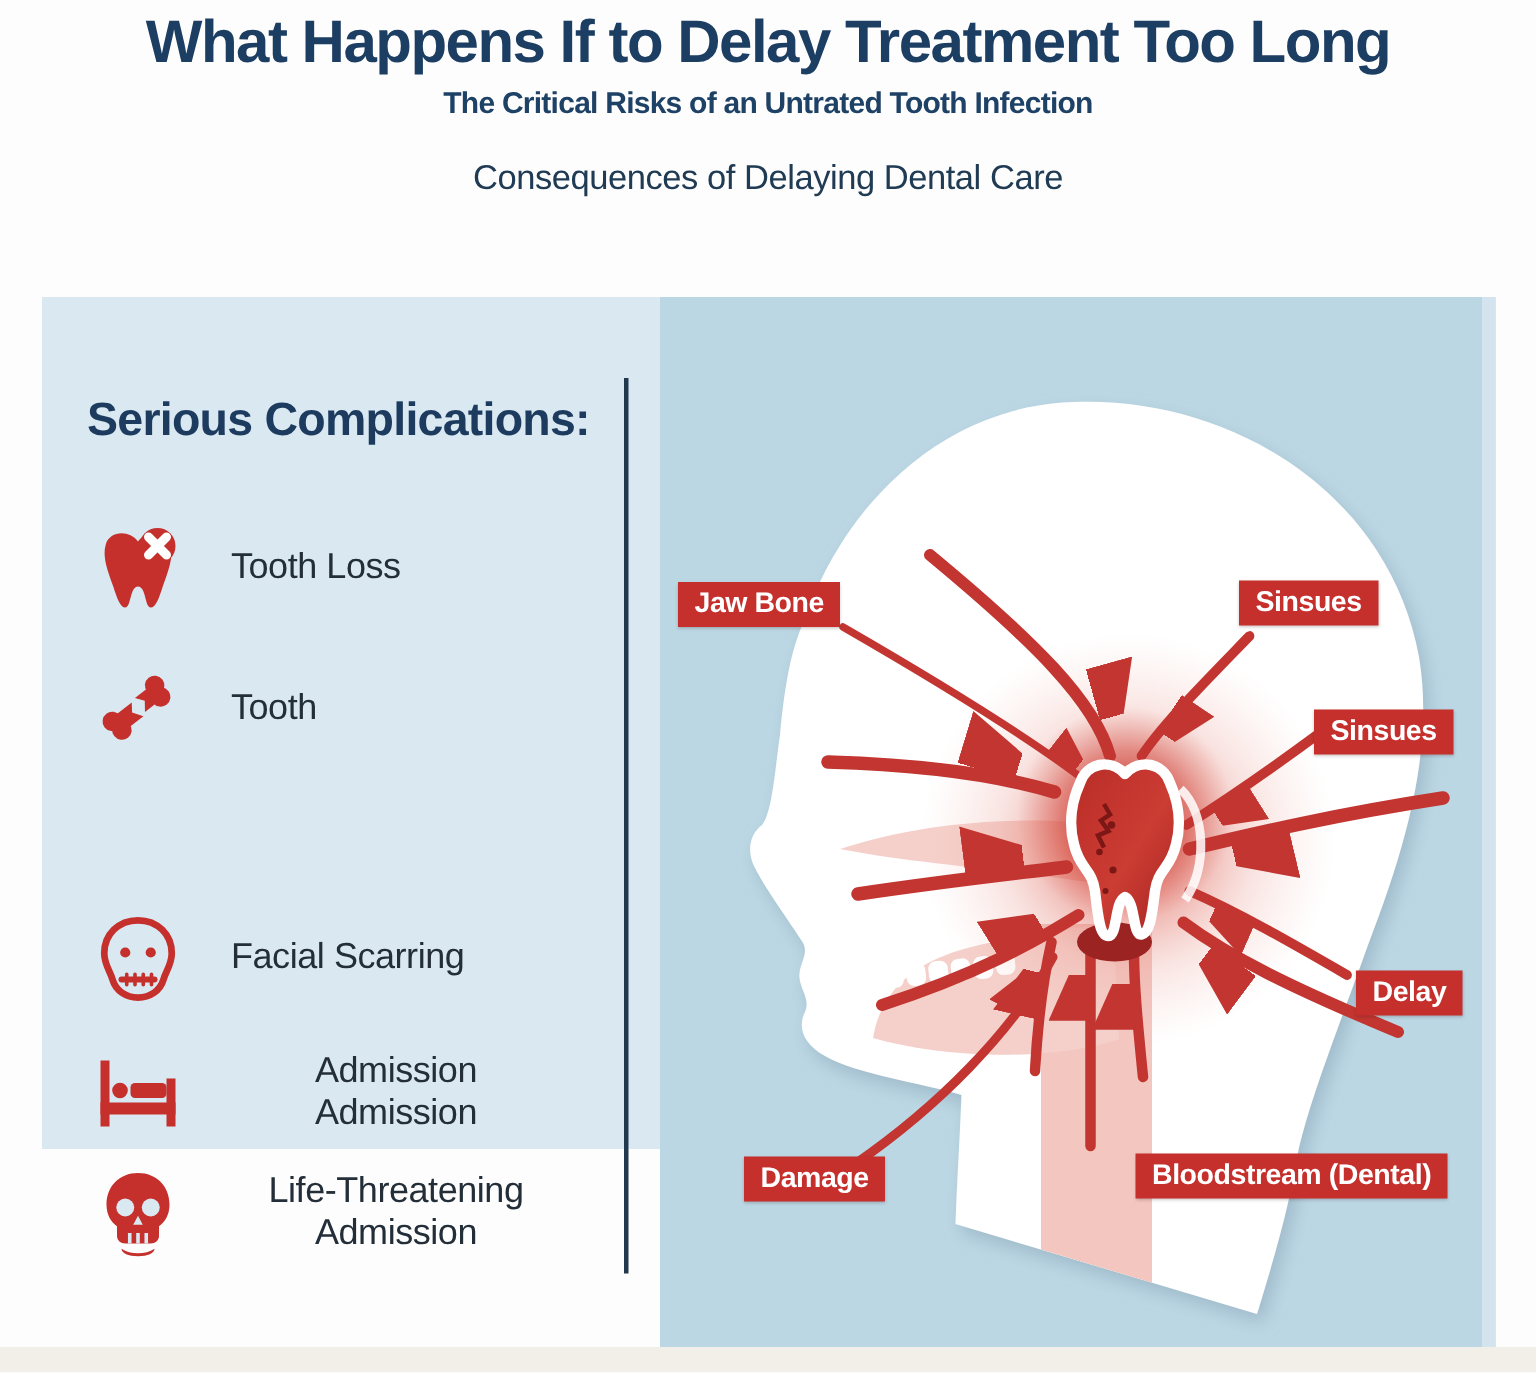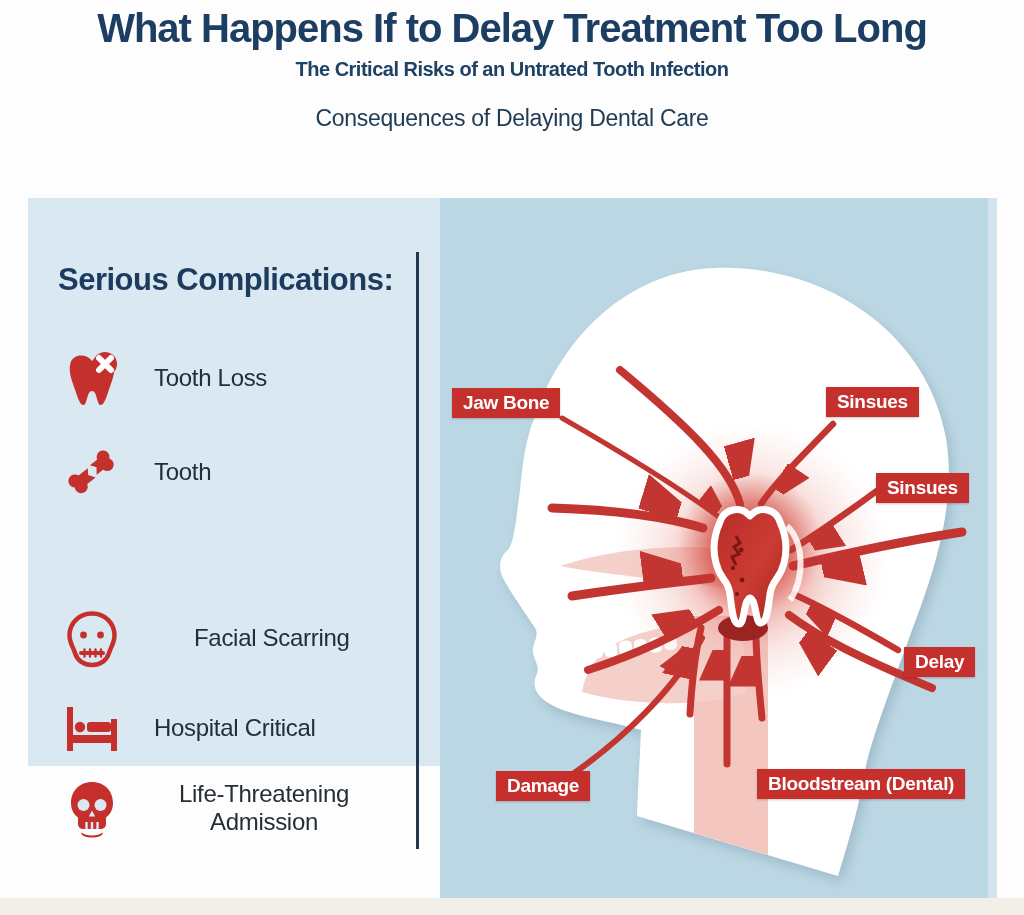--- a/index.html
+++ b/index.html
@@ -75,21 +75,21 @@
           <path d="M11,24.5 L29,24.5 L25,30 L29.5,36.5 L12,36.5 Z"></path>
           <circle cx="48" cy="25" r="6.5"></circle>
             <circle cx="46.5" cy="33.5" r="6.5"></circle>
           <path d="M32.5,23.5 L48,23.5 L48,35 L32,35 L36.5,29 Z"></path>
         </g>
       </svg>
       <div class="lbl">Tooth</div>
     </div>
 
 
-    <div class="comp-item" style="top:410px;gap:40px;">
+    <div class="comp-item" style="top:410px;">
       <svg class="icon" viewBox="0 0 60 60">
         <path fill="none" stroke="#c5302d" stroke-width="4.5" d="M30,5.5 C43,5.5 52.5,15 52.5,27.5 C52.5,35 48.5,39.5 47,45 C44.8,52.5 38,57 30,57
              C22,57 15.2,52.5 13,45 C11.5,39.5 7.5,35 7.5,27.5 C7.5,15 17,5.5 30,5.5 Z"></path>
         <circle cx="21.5" cy="27" r="3.4" fill="#c5302d"></circle>
         <circle cx="38.5" cy="27" r="3.4" fill="#c5302d"></circle>
         <path d="M19,45 L41,45" stroke="#c5302d" stroke-width="4" stroke-linecap="round"></path>
         <path d="M22.5,41.5 L22.5,48.5 M28,41.5 L28,48.5 M33.5,41.5 L33.5,48.5 M39,41.5 L39,48.5" stroke="#c5302d" stroke-width="2.4" stroke-linecap="round"></path>
       </svg>
       <div class="lbl">Facial Scarring</div>
     </div>
@@ -97,21 +97,21 @@
     <div class="comp-item" style="top:500px;">
       <svg class="icon" viewBox="0 0 60 60">
         <g fill="#c5302d">
           <rect x="5" y="9" width="6" height="44"></rect>
           <circle cx="18" cy="29" r="5.2"></circle>
           <rect x="25" y="24" width="24" height="10" rx="3"></rect>
           <rect x="5" y="37" width="50" height="8"></rect>
           <rect x="49" y="21" width="6" height="32"></rect>
         </g>
       </svg>
-      <div class="lbl">Hospital Critical</div>
+      <div class="lbl">Admission Admission</div>
     </div>
 
     <div class="comp-item" style="top:580px;">
       <svg class="icon" viewBox="0 0 60 60">
         <g fill="#c5302d">
           <path d="M30,4 C42.5,4 51,13 51,25 C51,32 48,36.5 44,39.5 L44,46 C44,49 41.5,51 38.5,51
                    L21.5,51 C18.5,51 16,49 16,46 L16,39.5 C12,36.5 9,32 9,25 C9,13 17.5,4 30,4 Z"></path>
           <path d="M19,54.5 C25,58.5 35,58.5 41,54.5 C41,57.5 36.5,59.5 30,59.5 C23.5,59.5 19,57.5 19,54.5 Z"></path>
         </g>
         <circle cx="21.5" cy="27" r="6" fill="#d9e8f1"></circle>

